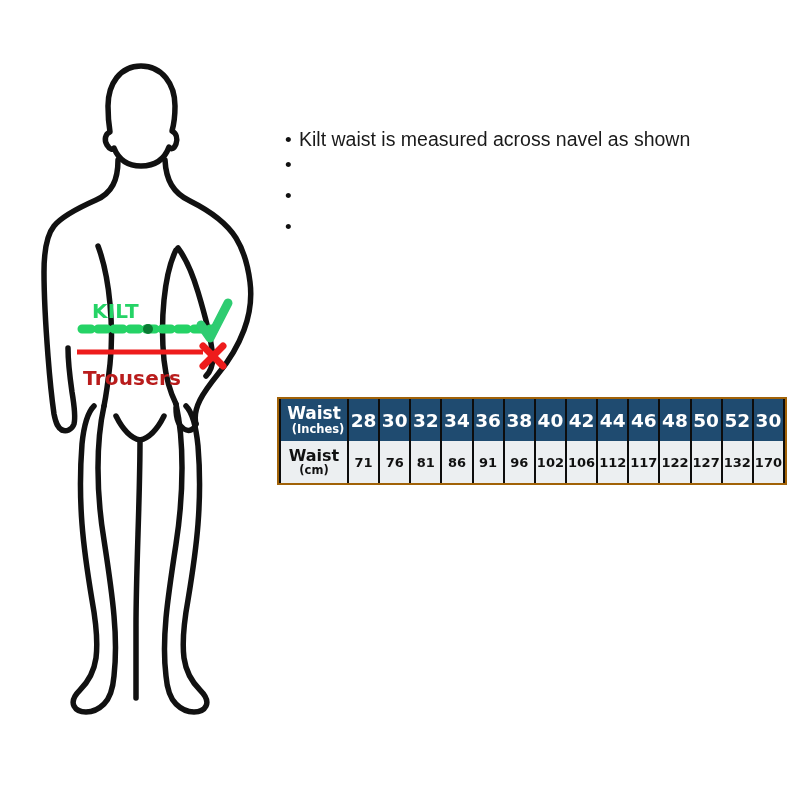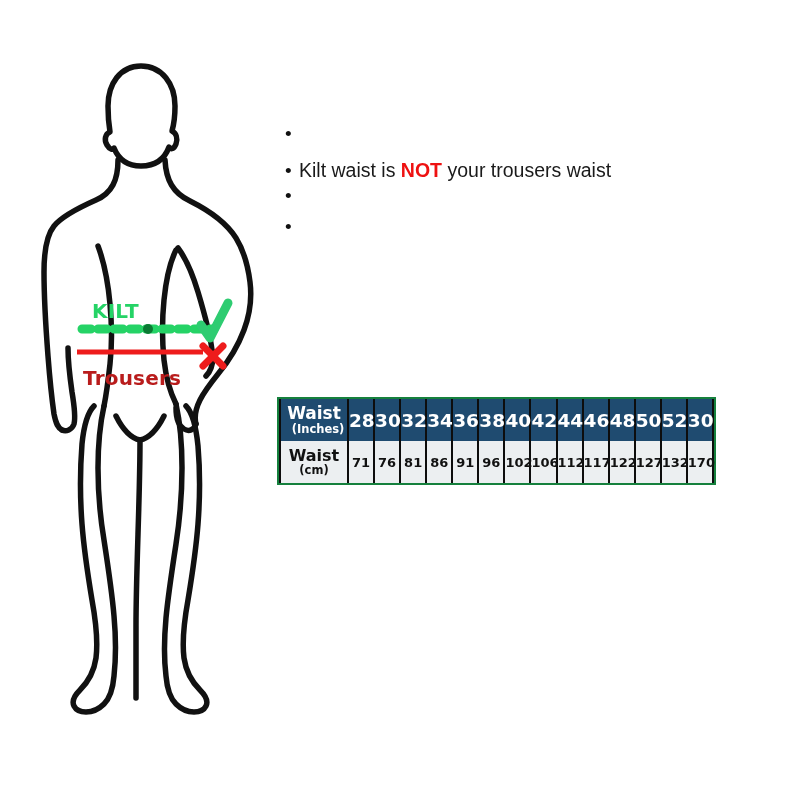--- a/index.html
+++ b/index.html
@@ -88,22 +88,22 @@
   .bullet-text .emph-not {
     color: #ee1111;
     font-weight: bold;
   }
 
   
   #size-table-wrap {
     position: absolute;
     left: 277px;
     top: 397px;
-    width: 439px;
-    border: 2px solid #15803d;
+    width: 510px;
+    border: 2px solid #a16207;
     background: #b9c2c9;
     box-sizing: border-box;
   }
   table#size-table {
     border-collapse: collapse;
     width: 100%;
     table-layout: fixed;
   }
   table#size-table td {
     padding: 0;
@@ -297,25 +297,25 @@
 
     <div class="anno-label" id="kilt-label">KILT</div>
 
     <div class="anno-label" id="trousers-label">Trousers</div>
   </div>
 
   <div id="bullet-list">
 
     <div class="bullet-row">
       <span class="bullet-dot">•</span>
+      <span class="bullet-text"><span>Kilt waist is measured across navel as shown</span></span>
     </div>
 
     <div class="bullet-row">
       <span class="bullet-dot">•</span>
-      <span class="bullet-text"><span>Kilt waist is </span><span class="emph-not">NOT</span><span> your trousers waist</span></span>
     </div>
 
     <div class="bullet-row">
       <span class="bullet-dot">•</span>
     </div>
 
     <div class="bullet-row">
       <span class="bullet-dot">•</span>
     </div>
 

